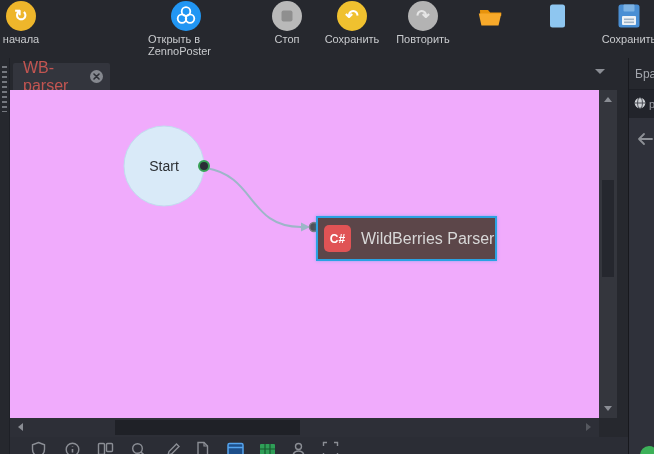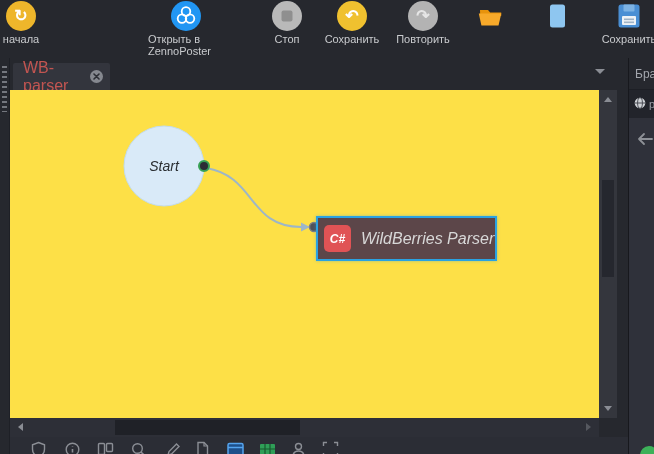--- a/index.html
+++ b/index.html
@@ -23,21 +23,21 @@
   
   .tabBar{position:absolute;left:10px;top:58px;width:618px;height:32px;background:#26282e;}
   .tab{position:absolute;left:3px;top:5px;width:97px;height:27px;background:#33353d;border-radius:2px 2px 0 0;
        display:flex;align-items:center;padding:0 7px 0 10px;}
   .tab-label{flex:1;font-size:16px;color:#c25551;}
   .tab-close{width:13px;height:13px;border-radius:50%;background:#85888f;display:flex;align-items:center;justify-content:center;}
   .tab-caret{position:absolute;left:585px;top:11px;width:0;height:0;
        border-left:5px solid transparent;border-right:5px solid transparent;border-top:5px solid #8a8d94;}
 
   
-  .canvas{position:absolute;left:10px;top:90px;width:589px;height:328px;background:#fde047;font-style:italic;}
+  .canvas{position:absolute;left:10px;top:90px;width:589px;height:328px;background:#f0abfc;}
   .canvas svg{position:absolute;left:0;top:0;}
   .start-label{position:absolute;left:114px;top:68px;width:80px;text-align:center;
        font-size:14px;color:#2b2f33;}
   .node{position:absolute;left:306px;top:126px;width:181px;height:45px;background:#5c4649;
         border:2px solid #2aa2e2;display:flex;align-items:center;padding-left:6px;
         box-shadow:0 0 3px rgba(42,162,226,.45);}
   .node-badge{width:27px;height:27px;border-radius:5px;background:#e05355;color:#fff;
         display:flex;align-items:center;justify-content:center;font-size:12px;font-weight:bold;}
   .node-label{margin-left:10px;font-size:16px;color:#d8d8d8;}
 

